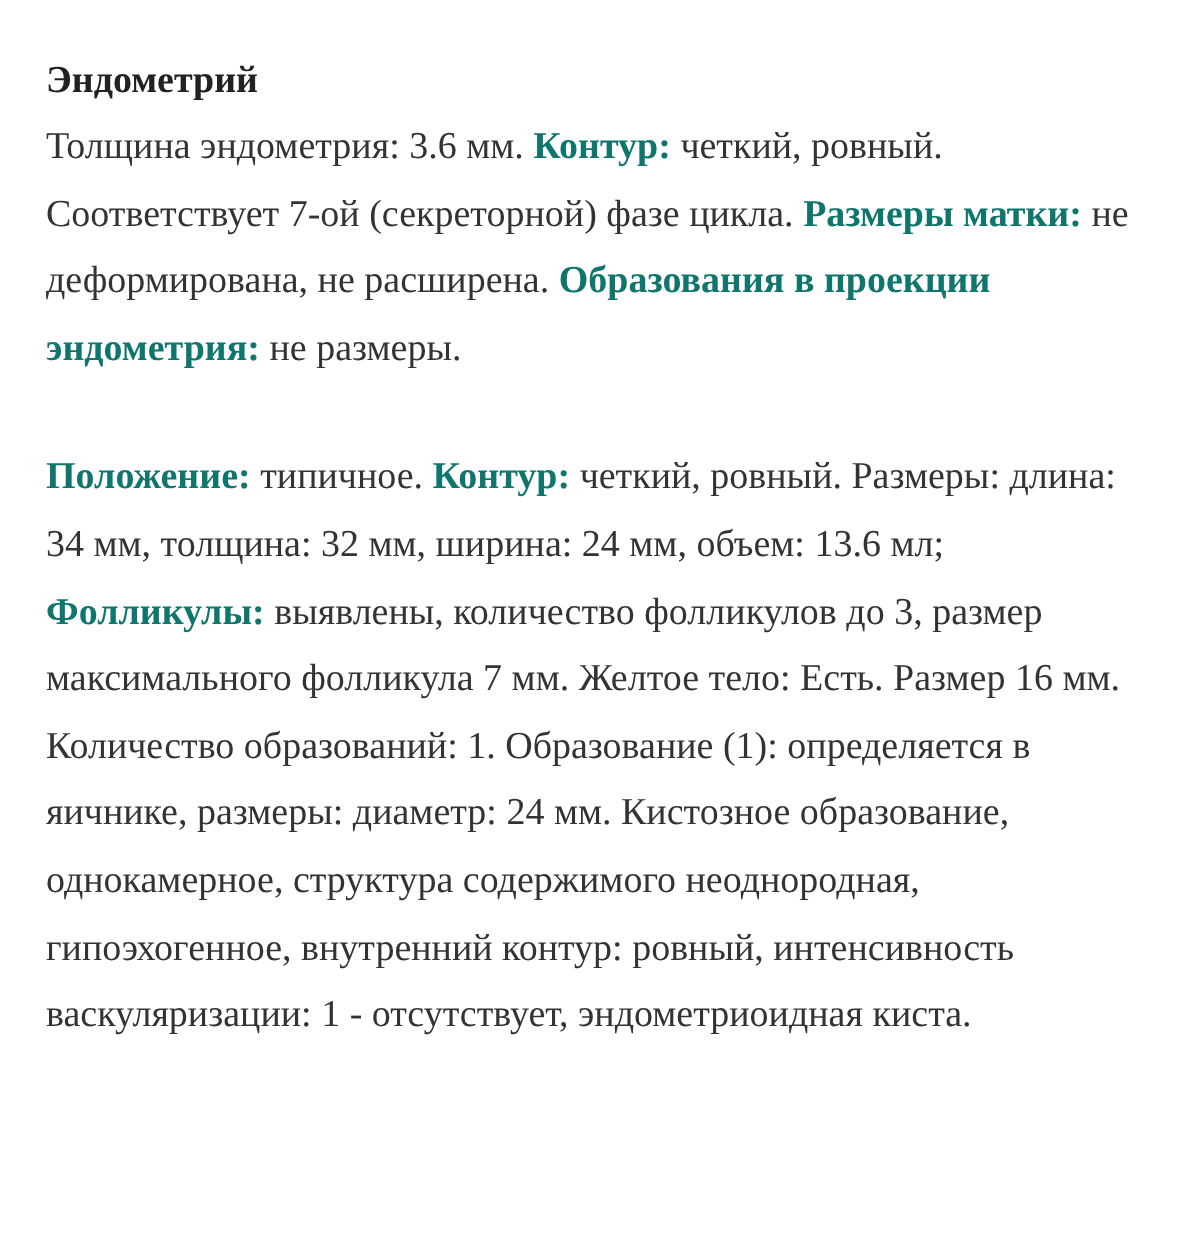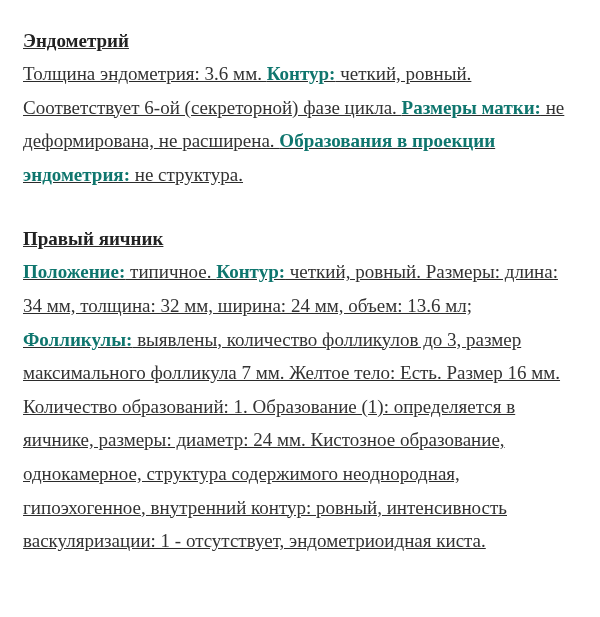--- a/index.html
+++ b/index.html
@@ -1,40 +1,39 @@
 <!DOCTYPE html>
 <html><head>
   <meta charset="utf-8">
   <style>
     html, body { margin: 0; padding: 0; background: #ffffff; }
     body {
       width: 600px; height: 617px; overflow: hidden;
       font-family: "Liberation Serif", "DejaVu Serif", serif;
       color: #2b2b2b;
     }
-    .doc { padding: 24px 20px 0 23px; text-decoration: underline; }
+    .doc { padding: 24px 20px 0 23px; }
     .section { margin: 0; }
     .section + .section { margin-top: 31px; }
     .heading {
       font-weight: bold; font-size: 19px; line-height: 33px;
       margin: 0; color: #222;
     }
     .para {
       font-size: 19px; line-height: 33.6px; margin: 0; color: #333;
     }
     .para b { color: #0f766e; }
   </style>
 </head>
 <body>
 
 <div class="doc">
 
   <div class="section">
     <p class="heading">Эндометрий</p>
-    <p class="para"><span>Толщина эндометрия: 3.6 мм. </span><b>Контур:</b><span> четкий, ровный. Соответствует 6-ой (секреторной) фазе цикла. </span><b>Размеры матки:</b><span> не деформирована, не расширена. </span><b>Образования в проекции эндометрия:</b><span> не структура.</span></p>
+    <p class="para"><span>Толщина эндометрия: 3.6 мм. </span><b>Контур:</b><span> четкий, ровный. Соответствует 7-ой (секреторной) фазе цикла. </span><b>Размеры матки:</b><span> не деформирована, не расширена. </span><b>Образования в проекции эндометрия:</b><span> не размеры.</span></p>
   </div>
 
   <div class="section">
-    <p class="heading">Правый яичник</p>
     <p class="para"><b>Положение:</b><span> типичное. </span><b>Контур:</b><span> четкий, ровный. Размеры: длина: 34 мм, толщина: 32 мм, ширина: 24 мм, объем: 13.6 мл; </span><b>Фолликулы:</b><span> выявлены, количество фолликулов до 3, размер максимального фолликула 7 мм. Желтое тело: Есть. Размер 16 мм. Количество образований: 1. Образование (1): определяется в яичнике, размеры: диаметр: 24 мм. Кистозное образование, однокамерное, структура содержимого неоднородная, гипоэхогенное, внутренний контур: ровный, интенсивность васкуляризации: 1 - отсутствует, эндометриоидная киста.</span></p>
   </div>
 
 </div>
 
 </body></html>

